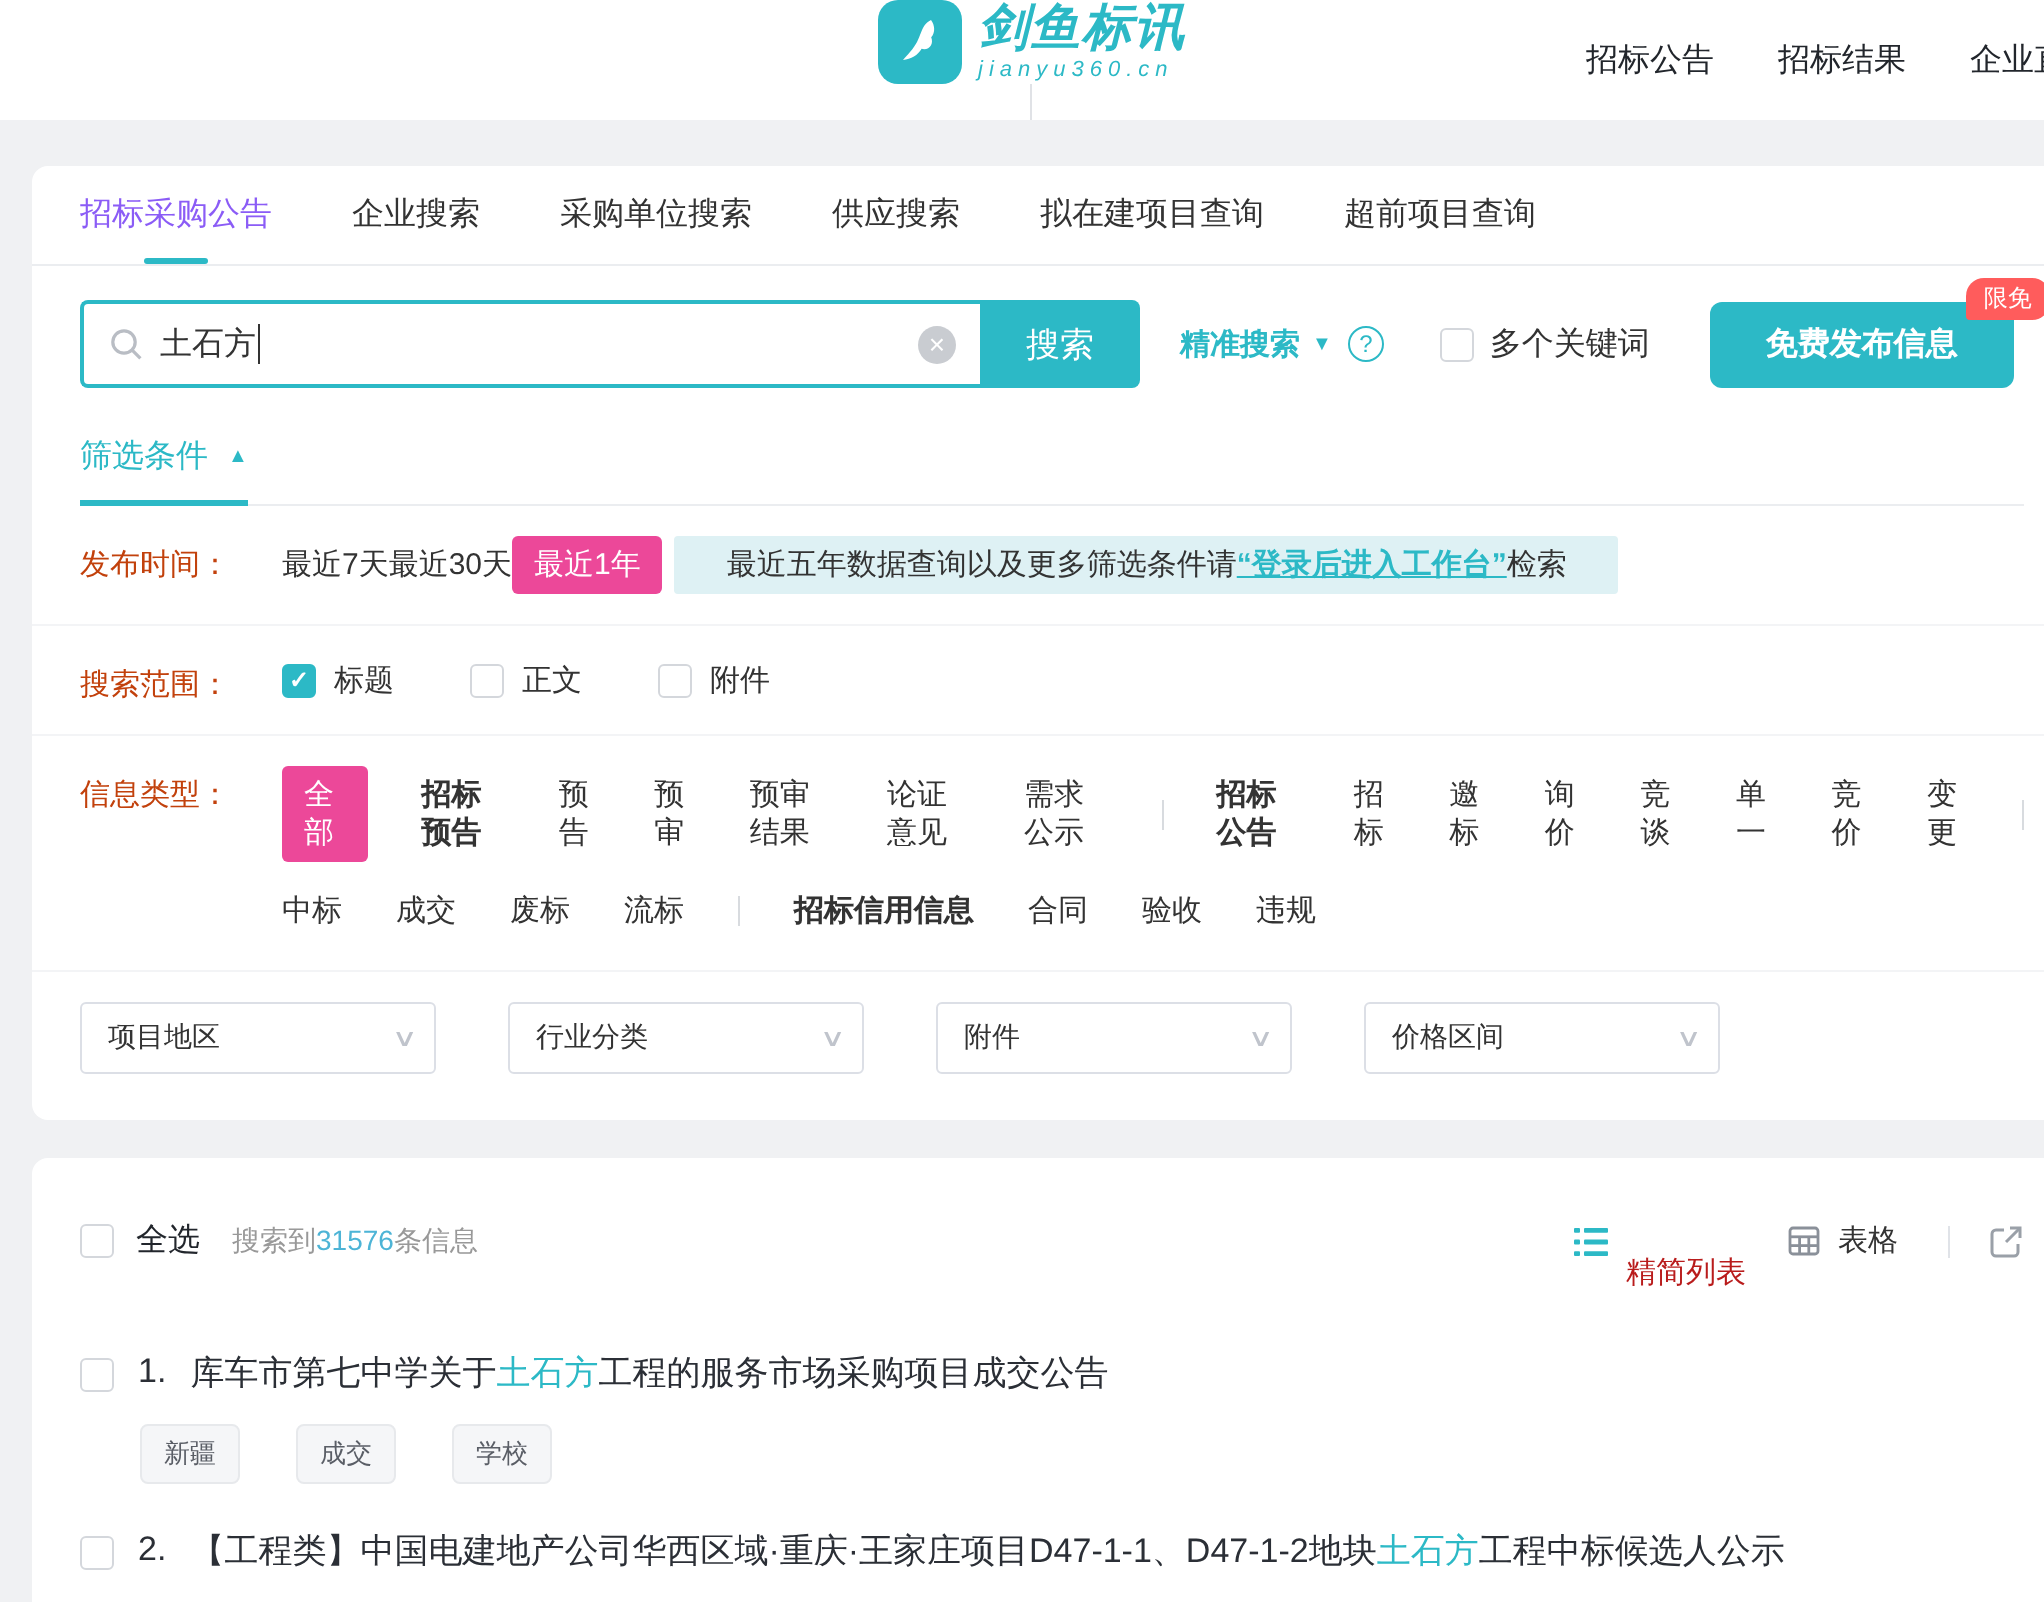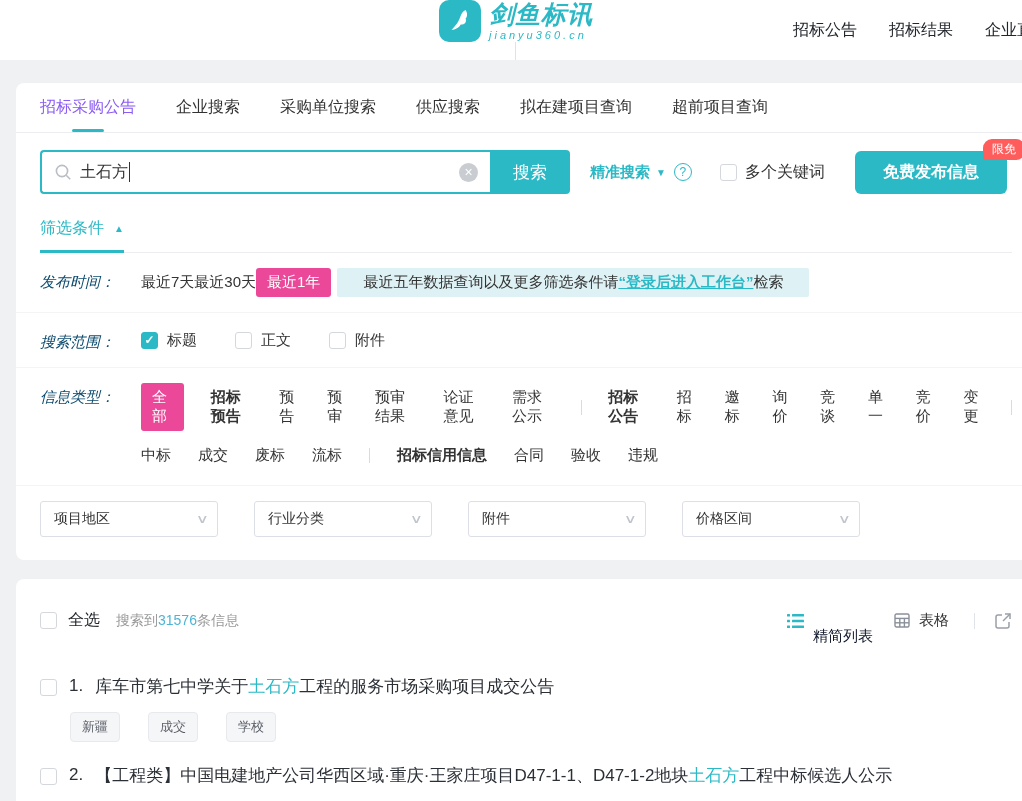--- a/index.html
+++ b/index.html
@@ -47,21 +47,21 @@
   .publish-wrap { position:relative; margin-left:30px; }
   .publish-btn { background:#2cb9c6; color:#fff; border:none; font-size:16px; font-weight:bold; padding:11px 28px; border-radius:6px; cursor:pointer; font-family:inherit; }
   .limit-badge { position:absolute; top:-12px; right:-18px; background:#ff5c5c; color:#fff; font-size:12px; padding:2px 9px; border-radius:9px 9px 9px 2px; }
 
   
   .filter-head { margin:10px 24px 0; border-bottom:1px solid #ebedf0; }
   .filter-title { display:inline-flex; align-items:center; gap:10px; color:#2cb9c6; font-size:16px; padding-bottom:11px; border-bottom:3px solid #2cb9c6; margin-bottom:-1px; cursor:pointer; }
   .caret-up { font-size:10px; }
   .frow { display:flex; padding:15px 24px; border-bottom:1px solid #f3f4f6; }
   .frow.last { border-bottom:none; }
-  .frow-label { width:101px; flex:none; color:#0c4a6e; font-size:15px; padding-top:5px;font-style:italic; }
+  .frow-label { width:101px; flex:none; color:#c2410c; font-size:15px; padding-top:5px; }
   .opt { font-size:15px; color:#333; cursor:pointer; padding:5px 0; }
   .opt.badge { background:#ec4899; color:#fff; padding:5px 11px; border-radius:3px; }
   .opt.bold { font-weight:bold; }
   .time-opts { display:flex; align-items:center; }
   .notice { background:#def1f4; padding:5px 26px; border-radius:2px; font-size:15px; color:#333; margin-left:6px; }
   .notice a { color:#2cb9c6; font-weight:bold; text-decoration:underline; cursor:pointer; }
   .scope-opts { display:flex; align-items:center; gap:38px; }
   .scope-item { display:flex; align-items:center; gap:9px; cursor:pointer; font-size:15px; color:#333; }
   .type-col { display:flex; flex-direction:column; gap:10px; }
   .type-row { display:flex; align-items:center; gap:27px; flex-wrap:nowrap; }
@@ -70,21 +70,21 @@
   .dropdown { width:178px; height:36px; border:1px solid #dcdfe6; border-radius:3px; display:flex; align-items:center; padding:0 10px 0 13px; font-size:14px; color:#333; cursor:pointer; background:#fff; }
   .dropdown .chev { margin-left:auto; color:#c0c4cc; font-size:12px; transform:scaleX(1.5); }
 
   
   .results-head { display:flex; align-items:center; padding-bottom:13px; }
   .select-all-label { font-size:16px; color:#22262c; margin-left:11px; cursor:pointer; }
   .count-text { font-size:14px; color:#999; margin-left:16px; }
   .count-num { color:#4db4d6; }
   .view-switch { margin-left:auto; display:flex; align-items:center; gap:9px; }
   .view-label { font-size:15px; cursor:pointer; }
-  .view-label.active { color:#0f172a;margin-top:32px; }
+  .view-label.active { color:#b91c1c;margin-top:32px; }
   .view-label.plain { color:#333; margin-right:6px; }
   .vs-div { width:1px; height:16px; background:#e0e3e8; margin:0 10px; }
   .result-item { padding:17px 0 6px; }
   .item-title-row { display:flex; align-items:flex-start; gap:12px; }
   .item-index { font-size:17px; color:#2b2f36; }
   .item-title { font-size:17px; color:#2b2f36; line-height:1.35; cursor:pointer; }
   .item-title .kw { color:#2cb9c6; }
   .item-tags { margin:13px 0 0 30px; display:flex; gap:28px; }
   .tag { font-size:13px; color:#5a5e66; background:#f5f6f8; border:1px solid #e7e9ec; border-radius:4px; padding:5px 11px; cursor:pointer; }
   .icon-btn { display:inline-flex; cursor:pointer; }

